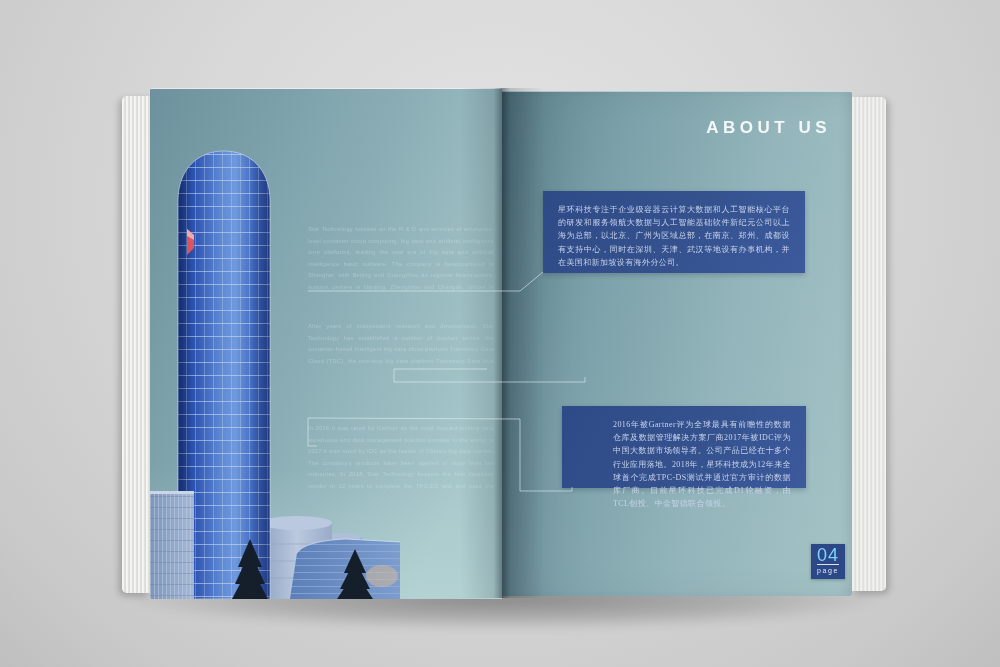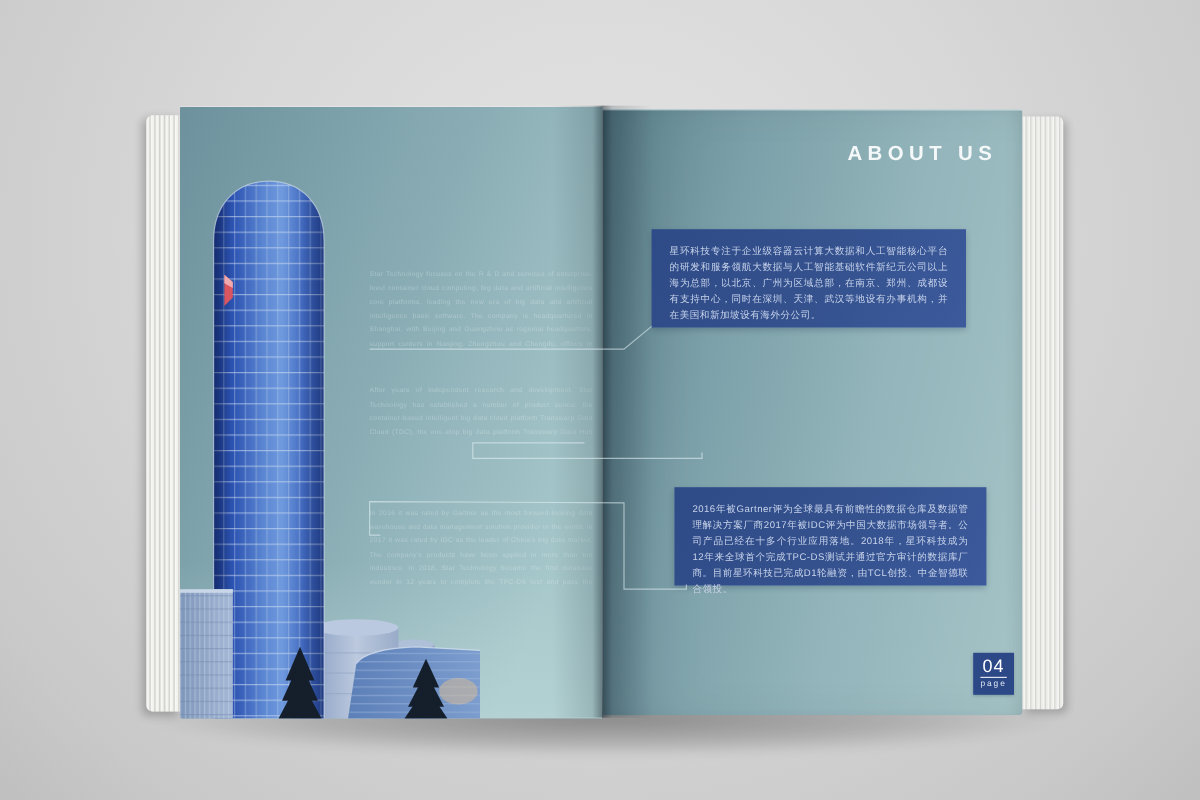--- a/index.html
+++ b/index.html
@@ -32,30 +32,30 @@
   
   .faint-para{position:absolute;width:186px;color:rgba(240,248,250,0.30);font-size:5.6px;
          line-height:11.6px;letter-spacing:0.3px;text-align:justify;overflow:hidden;}
   .fp1{left:158px;top:135px;height:70px;}
   .fp2{left:158px;top:232px;height:48px;}
   .fp3{left:158px;top:334px;height:72px;}
   
   .about-title{position:absolute;right:21px;top:26px;font-size:17px;font-weight:bold;
          letter-spacing:4.5px;color:#f4f8f9;}
   .info-box{position:absolute;background:linear-gradient(118deg,#2e4a87 0%,#35528f 55%,#3c5a9c 100%);
-         box-shadow:0 2px 5px rgba(5,25,50,0.22);}
+         box-shadow:0 2px 5px rgba(5,25,50,0.22);font-family:Liberation Serif, serif;}
   .info-box p{margin:0;padding:12px 15px 0 15px;color:#c7d3ea;font-size:8px;line-height:13.2px;
          letter-spacing:0.4px;text-align:justify;}
   .box1{left:41px;top:99px;width:262px;height:82px;}
   .box2{left:58px;top:208px;width:260px;height:79px;}
-  .box3{left:60px;top:314px;width:260px;height:82px;}
+  .box3{left:60px;top:314px;width:208px;height:82px;padding-left:36px;}
   .page-badge{position:absolute;left:309px;top:452px;width:34px;height:35px;background:#2c4887;
          box-shadow:0 1px 3px rgba(5,25,50,0.3);display:flex;flex-direction:column;
          align-items:center;justify-content:center;gap:2px;}
-  .badge-number{color:#ffffff;font-size:15px;letter-spacing:1px;line-height:13px;}
+  .badge-number{color:#7dd3fc;font-size:18px;letter-spacing:1px;line-height:13px;}
   .badge-rule{width:22px;height:1px;background:rgba(255,255,255,0.85);}
   .badge-label{color:#dfe8f4;font-size:7px;letter-spacing:1.6px;line-height:7px;}
 </style>
 </head>
 <body>
 
 <div class="scene">
   <div class="book-shadow"></div>
 
   <div class="book">

